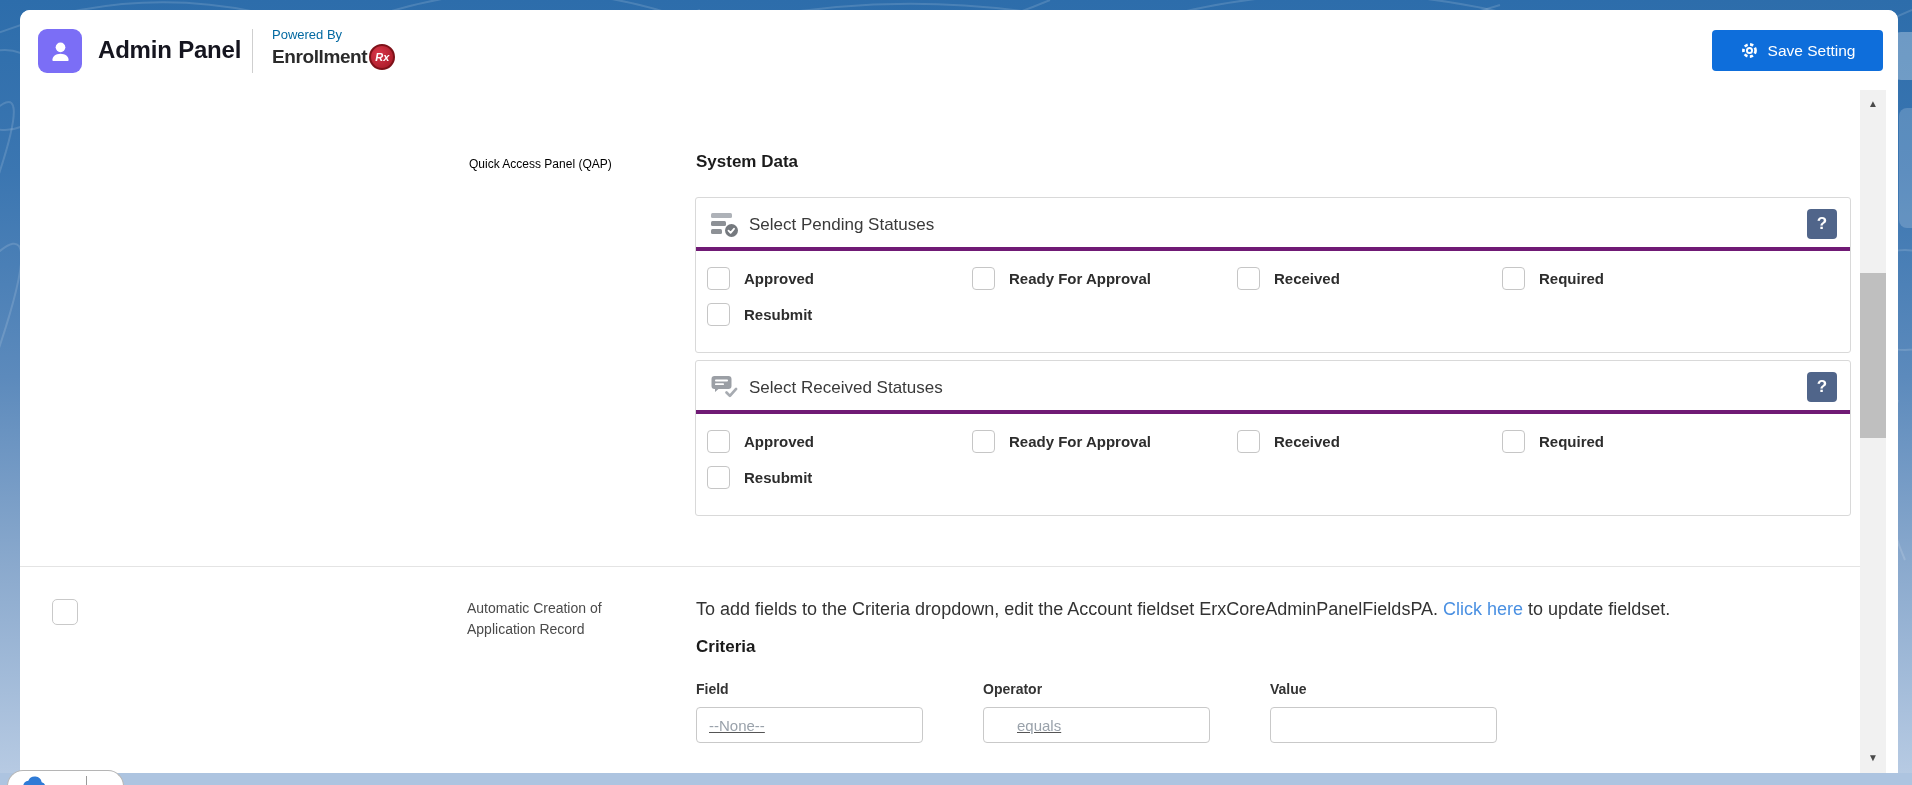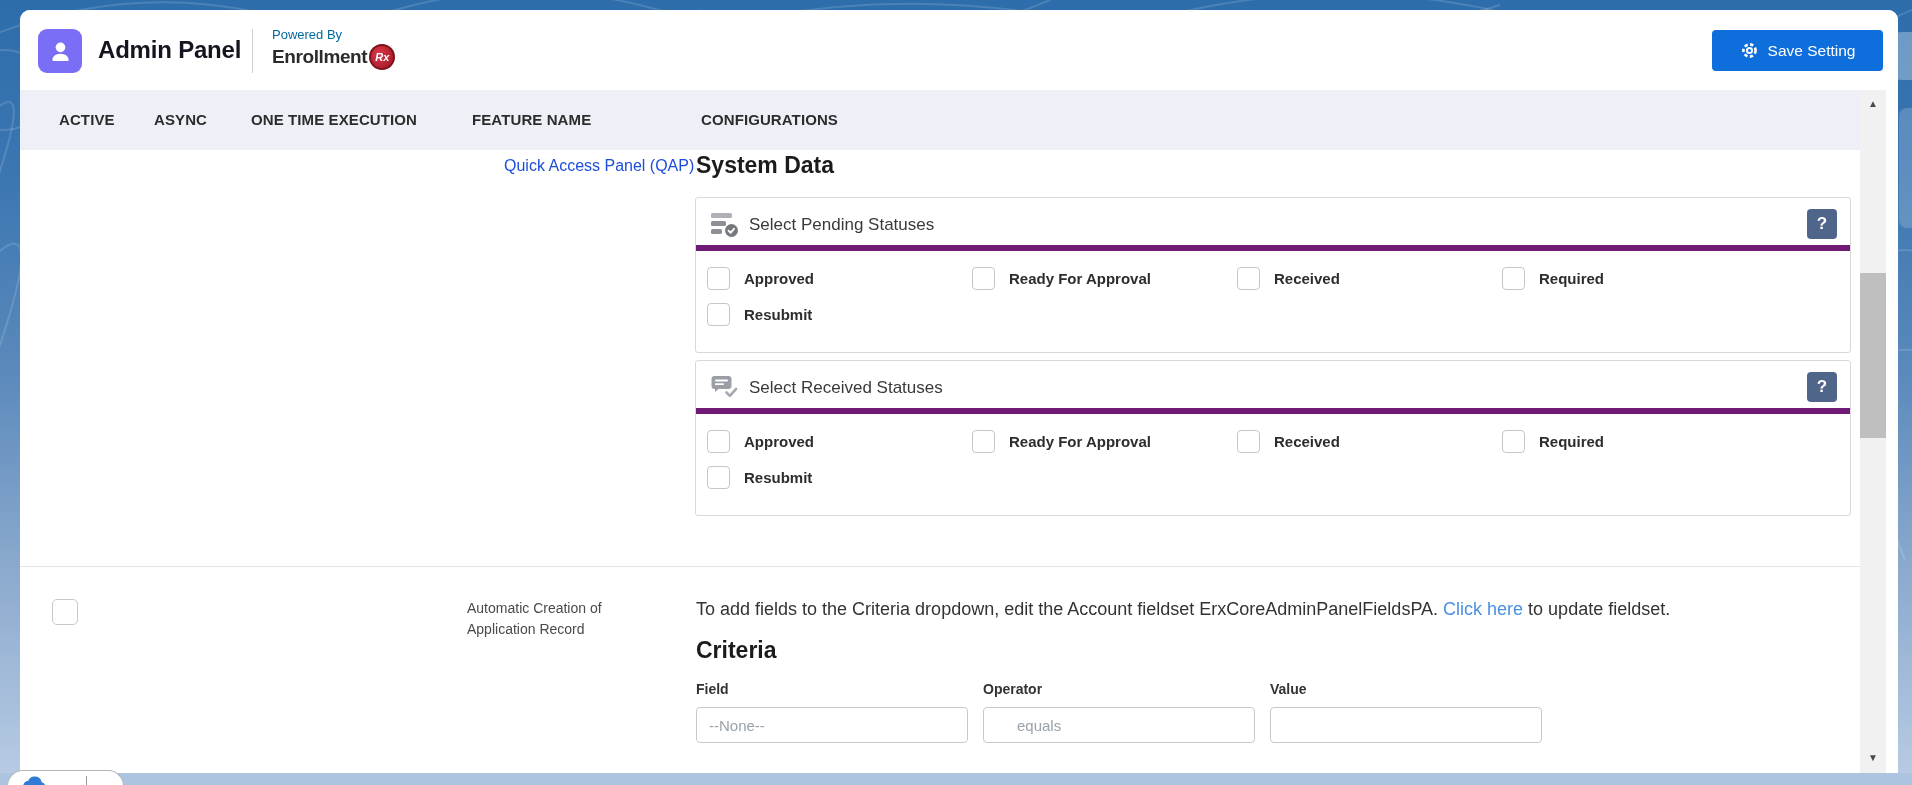--- a/index.html
+++ b/index.html
@@ -65,31 +65,31 @@
   .col-active { left: 39px; }
   .col-async { left: 134px; }
   .col-onetime { left: 231px; }
   .col-feature { left: 452px; }
   .col-config { left: 681px; }
 
   
   .content { position: absolute; left: 0; top: 140px; width: 1840px; height: 623px; overflow: hidden; background: #fff; }
 
   .feature-row-1 { position: absolute; left: 0; top: 0; width: 100%; height: 426px; }
-  .feature-name-1 { position: absolute; left: 449px; top: 7px; font-size: 16px; color: #1d4ed8; margin-left: 35px; }
-  .section-heading { font-size: 23px; font-weight: 700; color: #1b1b1b; }
+  .feature-name-1 { position: absolute; left: 449px; top: 7px; font-size: 12px; color: #000000; }
+  .section-heading { font-size: 17px; font-weight: 700; color: #1b1b1b; }
   .heading-sysdata { position: absolute; left: 676px; top: 2px; }
 
   .status-card {
     position: absolute; left: 675px; width: 1156px; height: 156px;
     border: 1px solid #d9d9d9; border-radius: 3px; background: #fff;
   }
   .card-pending { top: 47px; }
   .card-received { top: 210px; }
-  .card-head { position: relative; height: 53px; border-bottom: 6px solid #701a75; }
+  .card-head { position: relative; height: 53px; border-bottom: 4px solid #701a75; }
   .card-icon { position: absolute; left: 14px; top: 13px; }
   .card-title { position: absolute; left: 53px; top: 0; height: 53px; line-height: 53px; font-size: 17px; color: #3a3a3a; }
   .help-btn {
     position: absolute; right: 13px; top: 11px; width: 30px; height: 30px;
     background: #50658a; border: none; border-radius: 4px;
     color: #fff; font-size: 17px; font-weight: 700; line-height: 30px; text-align: center;
     cursor: pointer; font-family: "Liberation Sans", sans-serif;
   }
   .card-body { position: relative; padding: 16px 0 0 11px; }
   .cb-grid { display: flex; }
@@ -107,23 +107,23 @@
     position: absolute; left: 32px; top: 32px; width: 26px; height: 26px;
     background: #fff; border: 1px solid #c9c9c9; border-radius: 5px; cursor: pointer;
   }
   .feature-name-2 { position: absolute; left: 447px; top: 31px; width: 178px; font-size: 14px; color: #4a4a4a; line-height: 21px; }
   .row2-desc { position: absolute; left: 676px; top: 32px; font-size: 18px; color: #333; }
   .link { color: #4a90e2; text-decoration: none; cursor: pointer; }
   .heading-criteria { position: absolute; left: 676px; top: 70px; }
   .crit-label { position: absolute; top: 114px; font-size: 14px; font-weight: 600; color: #333; }
   .crit-label-field { left: 676px; } .crit-label-op { left: 963px; } .crit-label-value { left: 1250px; }
   .crit-input {
-    position: absolute; top: 140px; width: 272px; height: 36px;
+    position: absolute; top: 140px; width: 227px; height: 36px;
     border: 1px solid #c9c9c9; border-radius: 4px; padding: 0 12px;
-    font-size: 15px; color: #555; font-family: "Liberation Sans", sans-serif; background: #fff;
+    font-size: 15px; color: #555; font-family: "Liberation Sans", sans-serif; background: #fff; text-decoration: underline;
   }
   .crit-input::placeholder { color: #9aa2ab; opacity: 1; }
   .crit-input-field { left: 676px; } .crit-input-op { left: 963px; padding-left: 33px; } .crit-input-value { left: 1250px; }
 
   
   .vscroll { position: absolute; left: 1840px; top: 80px; width: 26px; height: 683px; background: #f1f1f1; }
   .vscroll .arrow { position: absolute; left: 0; width: 26px; text-align: center; font-size: 10px; color: #4a4a4a; cursor: pointer; }
   .arrow-up { top: 8px; }
   .arrow-down { bottom: 10px; }
   .vscroll .thumb { position: absolute; left: 0; top: 183px; width: 26px; height: 165px; background: #bfbfbf; cursor: pointer; }
@@ -177,27 +177,20 @@
     </div>
     <button class="save-btn">
       <svg width="19" height="19" viewBox="0 0 20 20">
         <circle cx="10" cy="10" r="6.4" fill="none" stroke="#fff" stroke-width="2.8" stroke-dasharray="3.4 2.6"></circle>
         <circle cx="10" cy="10" r="2.7" fill="none" stroke="#fff" stroke-width="2"></circle>
       </svg>
       <span>Save Setting</span>
     </button>
   </div>
 
-  <div class="grid-header">
-    <span class="col col-active">ACTIVE</span>
-    <span class="col col-async">ASYNC</span>
-    <span class="col col-onetime">ONE TIME EXECUTION</span>
-    <span class="col col-feature">FEATURE NAME</span>
-    <span class="col col-config">CONFIGURATIONS</span>
-  </div>
 
   <div class="content">
 
     <div class="feature-row-1">
       <div class="feature-name-1">Quick Access Panel (QAP)</div>
       <div class="section-heading heading-sysdata">System Data</div>
 
       <div class="status-card card-pending">
         <div class="card-head">
           <svg class="card-icon" width="30" height="27" viewBox="0 0 30 27">

